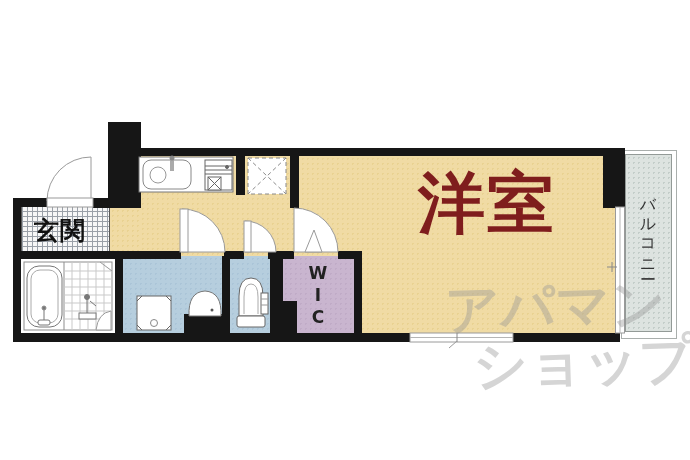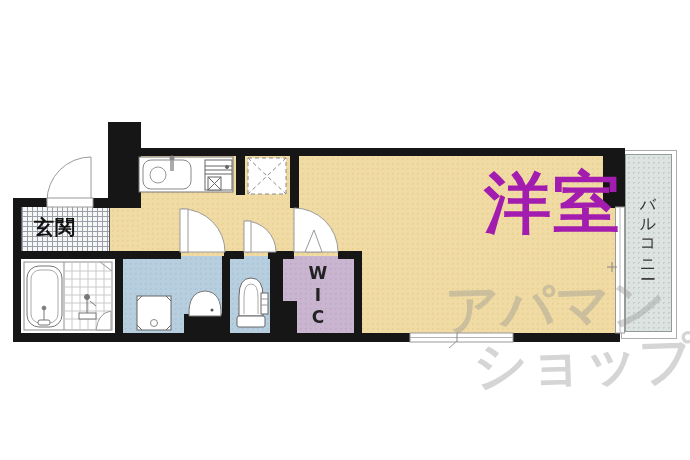--- a/index.html
+++ b/index.html
@@ -20,22 +20,22 @@
   .hatch{position:absolute;background-color:#f7f7f7;
     background-image:
       repeating-linear-gradient(0deg,#9aa0a8 0 1px,transparent 1px 5px),
       repeating-linear-gradient(90deg,#9aa0a8 0 1px,transparent 1px 5px);
     border:1px solid #5a5a5a;}
   .balcony-outer{position:absolute;background:#fff;border:1px solid #a9aeac;}
   .balcony-inner{position:absolute;background:#dde3e0;
     background-image:radial-gradient(#c3cdc9 1px, transparent 1px);
     background-size:5px 5px;border:1px solid #939a97;}
   .label{position:absolute;color:#111;}
-  .label-entrance{font-size:20px;font-weight:600;letter-spacing:1px;}
-  .label-room{width:270px;text-align:right;line-height:82px;color:#a21caf;}
+  .label-entrance{font-size:25px;font-weight:600;letter-spacing:1px;}
+  .label-room{width:270px;text-align:center;line-height:82px;color:#7f1d1d;}
   .label-room .rm-name{font-size:67px;font-weight:600;letter-spacing:2px;}
   .label-room .rm-size{font-size:66px;font-weight:600;letter-spacing:3px;}
   .label-wic{font-size:17px;font-weight:600;letter-spacing:2px;
     writing-mode:vertical-rl;text-orientation:upright;color:#222;}
   .label-balcony{font-size:16px;letter-spacing:3px;
     writing-mode:vertical-rl;text-orientation:mixed;color:#333;}
   .watermark{position:absolute;left:446px;top:278px;width:210px;
     color:rgba(150,150,150,0.40);font-weight:bold;font-size:54px;
     line-height:57px;text-align:center;transform:rotate(-2deg);
     pointer-events:none;white-space:nowrap;}

